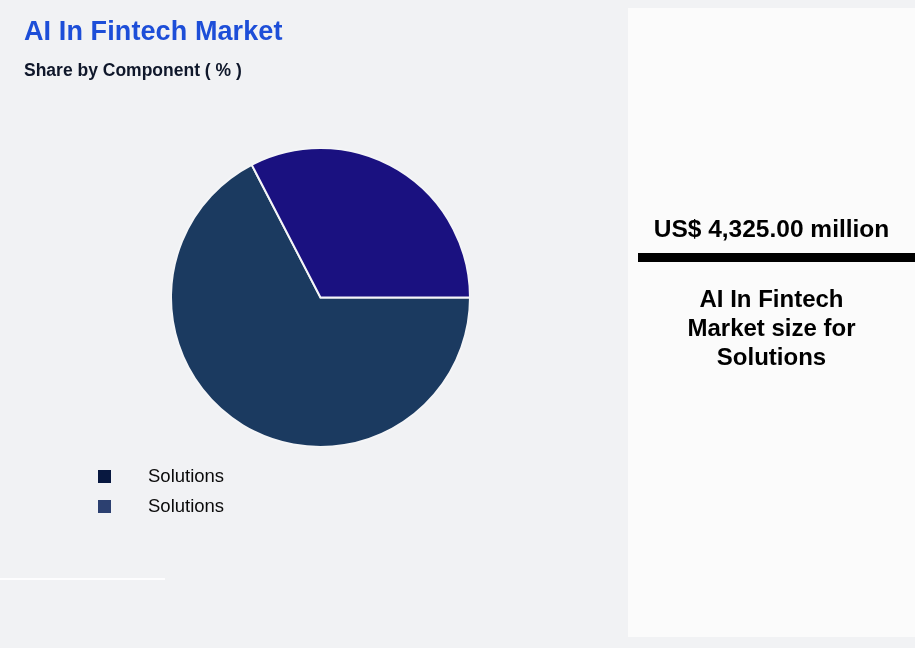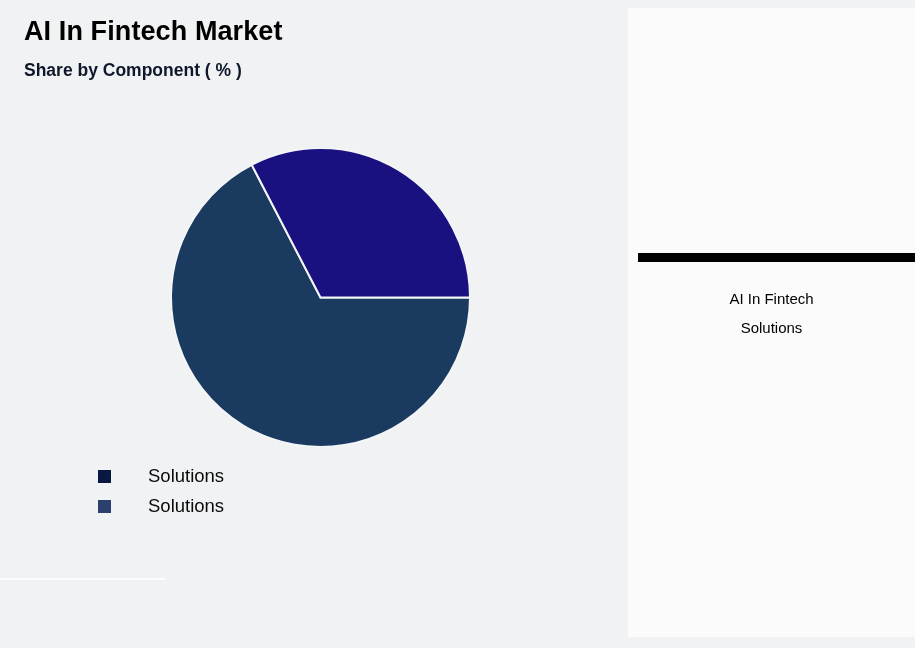--- a/index.html
+++ b/index.html
@@ -23,21 +23,21 @@
     position: absolute;
     left: 0; top: 0;
     width: 628px; height: 648px;
     background: #f1f2f4;
   }
   #page-title {
     position: absolute;
     left: 24px; top: 16px;
     font-size: 27px;
     font-weight: bold;
-    color: #000000;
+    color: #1d4ed8;
     letter-spacing: 0.1px;
     white-space: nowrap;
   }
   #page-subtitle {
     position: absolute;
     left: 24px; top: 60px;
     font-size: 17.5px;
     font-weight: bold;
     color: #0f172a;
     white-space: nowrap;
@@ -102,22 +102,22 @@
     left: 10px; top: 245px;
     width: 287px;
     height: 9px;
     background: #000000;
   }
   #kpi-caption {
     position: absolute;
     left: 0; top: 276px;
     width: 287px;
     text-align: center;
-    font-size: 15px;
-    font-weight: normal;
+    font-size: 24px;
+    font-weight: bold;
     line-height: 29px;
     color: #000000;
   }
   #source-note {
     position: absolute;
     left: 0; top: 608px;
     width: 287px;
     text-align: center;
     font-size: 14.5px;
     color: #000000;
@@ -153,23 +153,25 @@
         <span class="legend-swatch" style="background: rgb(44, 64, 112);"></span>
         <span class="legend-label">Solutions</span>
       </div>
     </div>
 
     <div id="baseline-rule"></div>
   </div>
 
   <div id="info-panel">
 
+    <div id="kpi-value">US$ 4,325.00 million</div>
 
     <div id="kpi-underline"></div>
 
     <div id="kpi-caption">
         <div>AI In Fintech</div>
+        <div>Market size for</div>
         <div>Solutions</div>
       </div>
 
   </div>
 
 </div>
 
 </body></html>

